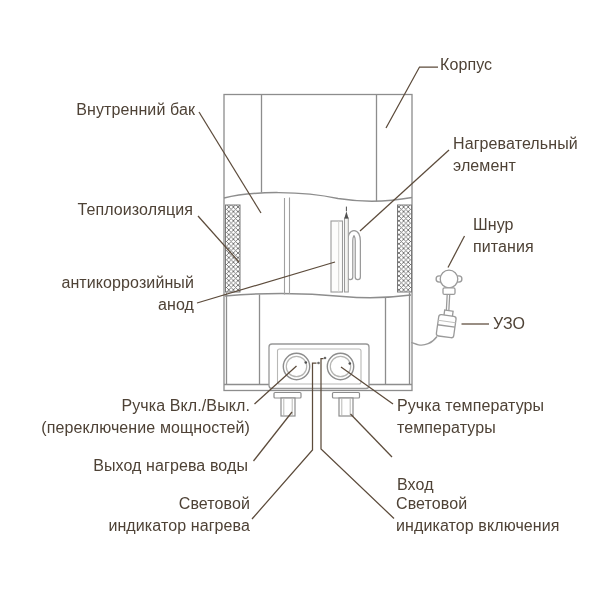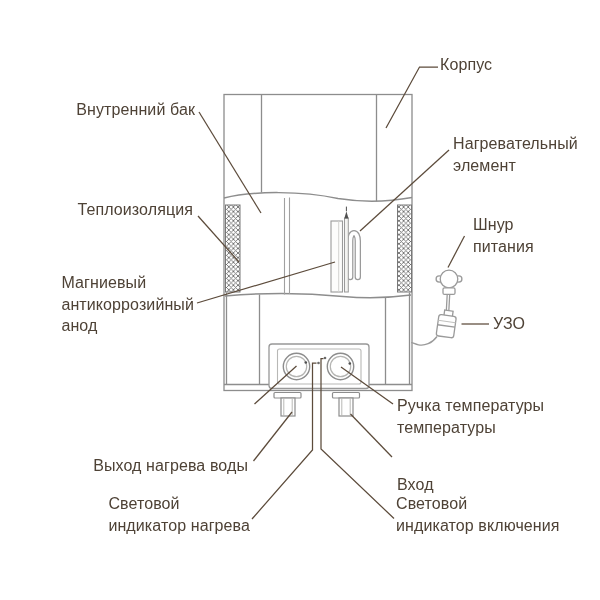--- a/index.html
+++ b/index.html
@@ -1,21 +1,21 @@
 <!DOCTYPE html>
 <html><head>
 <meta charset="utf-8">
 <style>
   html,body{margin:0;padding:0;background:#ffffff;}
   #stage{position:relative;width:600px;height:600px;background:#ffffff;overflow:hidden;
          font-family:"Liberation Sans",sans-serif;margin-left:8px;}
   #diagram-svg{position:absolute;left:0;top:0;}
   .label{position:absolute;font-size:16px;line-height:21.5px;color:#4e4236;
          white-space:nowrap;letter-spacing:.1px;}
-  .label.r{}
+  .label.r{text-align:right;}
   .label div{white-space:nowrap;}
 </style>
 </head>
 <body>
 
 <div id="stage">
 
 <svg id="diagram-svg" width="600" height="600" viewBox="0 0 600 600">
   <defs>
     <pattern id="hatch" width="4.6" height="4.6" patternUnits="userSpaceOnUse">
@@ -128,39 +128,42 @@
 
   <div class="label r" style="right:413px;top:99px">
     <div>Внутренний бак</div>
   </div>
 
   <div class="label r" style="right:415px;top:199px">
     <div>Теплоизоляция</div>
   </div>
 
   <div class="label r" style="right:414px;top:272px">
-    <div>Магниевый</div>
     <div>антикоррозийный</div>
     <div>анод</div>
   </div>
 
   <div class="label" style="left:445px;top:133px">
     <div>Нагревательный</div>
     <div>элемент</div>
   </div>
 
   <div class="label" style="left:465px;top:214px">
     <div>Шнур</div>
     <div>питания</div>
   </div>
 
   <div class="label" style="left:485px;top:313px">
     <div>УЗО</div>
   </div>
 
+  <div class="label r" style="right:358px;top:395px">
+    <div>Ручка Вкл./Выкл.</div>
+    <div>(переключение мощностей)</div>
+  </div>
 
   <div class="label" style="left:389px;top:395px">
     <div>Ручка температуры</div>
     <div>температуры</div>
   </div>
 
   <div class="label r" style="right:360px;top:455px">
     <div>Выход нагрева воды</div>
   </div>
 

